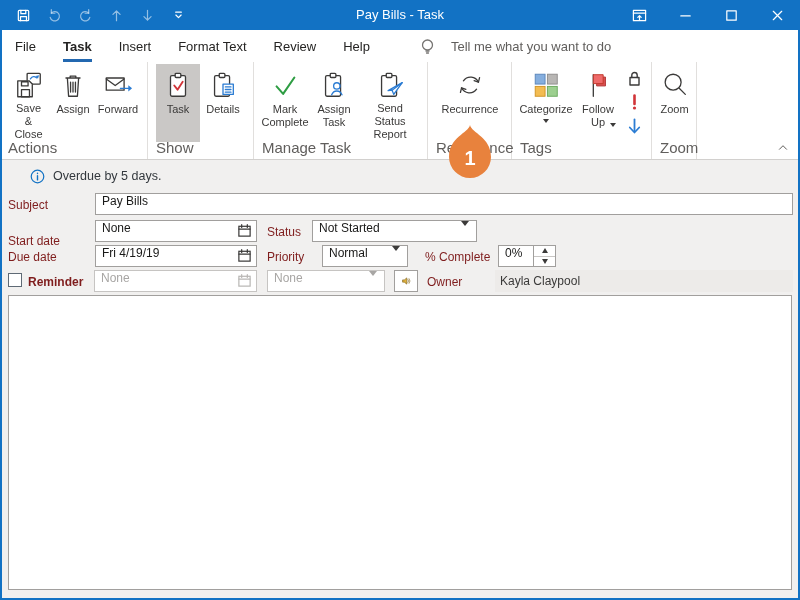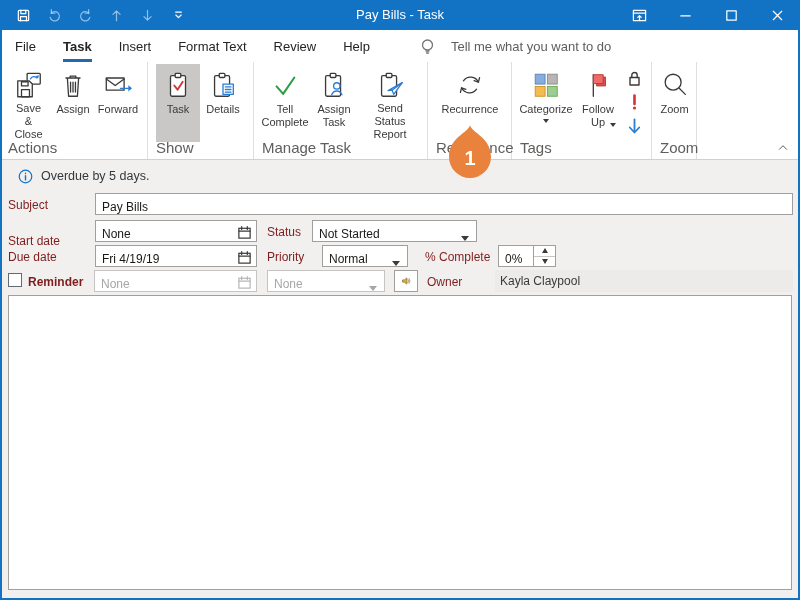--- a/index.html
+++ b/index.html
@@ -45,27 +45,27 @@
   .sbtn svg{width:19px;height:19px;}
   .collapse{position:absolute;right:6px;bottom:4px;background:none;border:none;width:22px;height:16px;display:flex;align-items:center;justify-content:center;cursor:pointer;}
   .fu-caret{position:absolute;left:35px;top:59px;width:0;height:0;border-left:3.5px solid transparent;border-right:3.5px solid transparent;border-top:4px solid #3b3a39;}
   .cat-caret{width:0;height:0;border-left:3.5px solid transparent;border-right:3.5px solid transparent;border-top:4px solid #3b3a39;margin-top:3px;}
 
   
   .badge{position:absolute;left:447px;top:124px;width:46px;height:56px;z-index:95;}
   .badge span{position:absolute;left:0;right:0;top:23px;text-align:center;color:#fff;font-size:20px;font-weight:700;}
 
   
-  .infobar{position:absolute;left:0;top:161px;width:684px;height:30px;display:flex;align-items:center;gap:8px;padding-left:18px;box-sizing:border-box;}
+  .infobar{position:absolute;left:12px;top:161px;width:684px;height:30px;display:flex;align-items:center;gap:8px;padding-left:18px;box-sizing:border-box;}
   .infobar svg{width:15px;height:15px;}
   .infobar .txt{font-size:12.5px;color:#33383d;}
 
   
   .lbl{position:absolute;font-size:12px;color:#7f1d1d;white-space:nowrap;}
-  .field{position:absolute;height:22px;background:#fff;border:1px solid #a19f9d;box-sizing:border-box;display:flex;align-items:flex-end;padding-left:6px;font-size:12px;color:#191918;cursor:text;}
+  .field{position:absolute;height:22px;background:#fff;border:1px solid #a19f9d;box-sizing:border-box;display:flex;align-items:flex-start;padding-left:6px;font-size:12px;color:#191918;cursor:text;}
   .field.dd{cursor:pointer;}
   .field .caret{width:0;height:0;border-left:4px solid transparent;border-right:4px solid transparent;border-top:5px solid #3b3a39;margin-left:auto;margin-right:7px;}
   .calbtn{margin-left:auto;margin-right:3px;width:18px;height:18px;display:flex;align-items:center;justify-content:center;color:#3b3a39;cursor:pointer;}
   .calbtn svg{width:15px;height:15px;}
   .cc{stroke:currentColor;fill:none;stroke-width:1.3;stroke-linecap:round;}
   .field.disabled{color:#a8a6a4;border-color:#c6c4c2;cursor:default;}
   .field.disabled .caret{border-top-color:#a8a6a4;}
   .field.disabled .calbtn{color:#b9b7b5;}
   .checkbox{position:absolute;left:8px;top:273px;width:14px;height:14px;background:#fff;border:1px solid #5f6a75;box-sizing:border-box;cursor:pointer;}
   .spin{position:absolute;left:533px;top:245px;width:23px;height:22px;border:1px solid #a19f9d;box-sizing:border-box;display:flex;flex-direction:column;background:#fff;}
@@ -230,21 +230,21 @@
     </div>
 
     <div class="rgroup" style="left:254px;width:174px;">
       <div class="rbtns" style="padding-left:5px;">
         <button class="rbtn" style="width:52px;">
           <span class="ric">
               <svg viewBox="0 0 32 32">
                 <path d="M7 17.5 l7 8 L26 8" stroke="#2e9d43" stroke-width="2.2" fill="none" stroke-linecap="round" stroke-linejoin="round"></path>
               </svg>
             </span>
-          <span class="rlb">Tell Complete</span>
+          <span class="rlb">Mark Complete</span>
         </button>
         <button class="rbtn" style="width:46px;">
           <span class="ric">
               <svg viewBox="0 0 32 32">
                 <rect class="s wf" x="7" y="6" width="16" height="22" rx="1.5"></rect>
                 <rect class="s wf" x="12" y="3.5" width="6" height="4.5" rx="1"></rect>
                 <circle class="b wf" cx="19" cy="17" r="3.4"></circle>
                 <path class="b" d="M13.5 26.5 c2.2 -5.5 8.8 -5.5 11 0"></path>
               </svg>
             </span>

